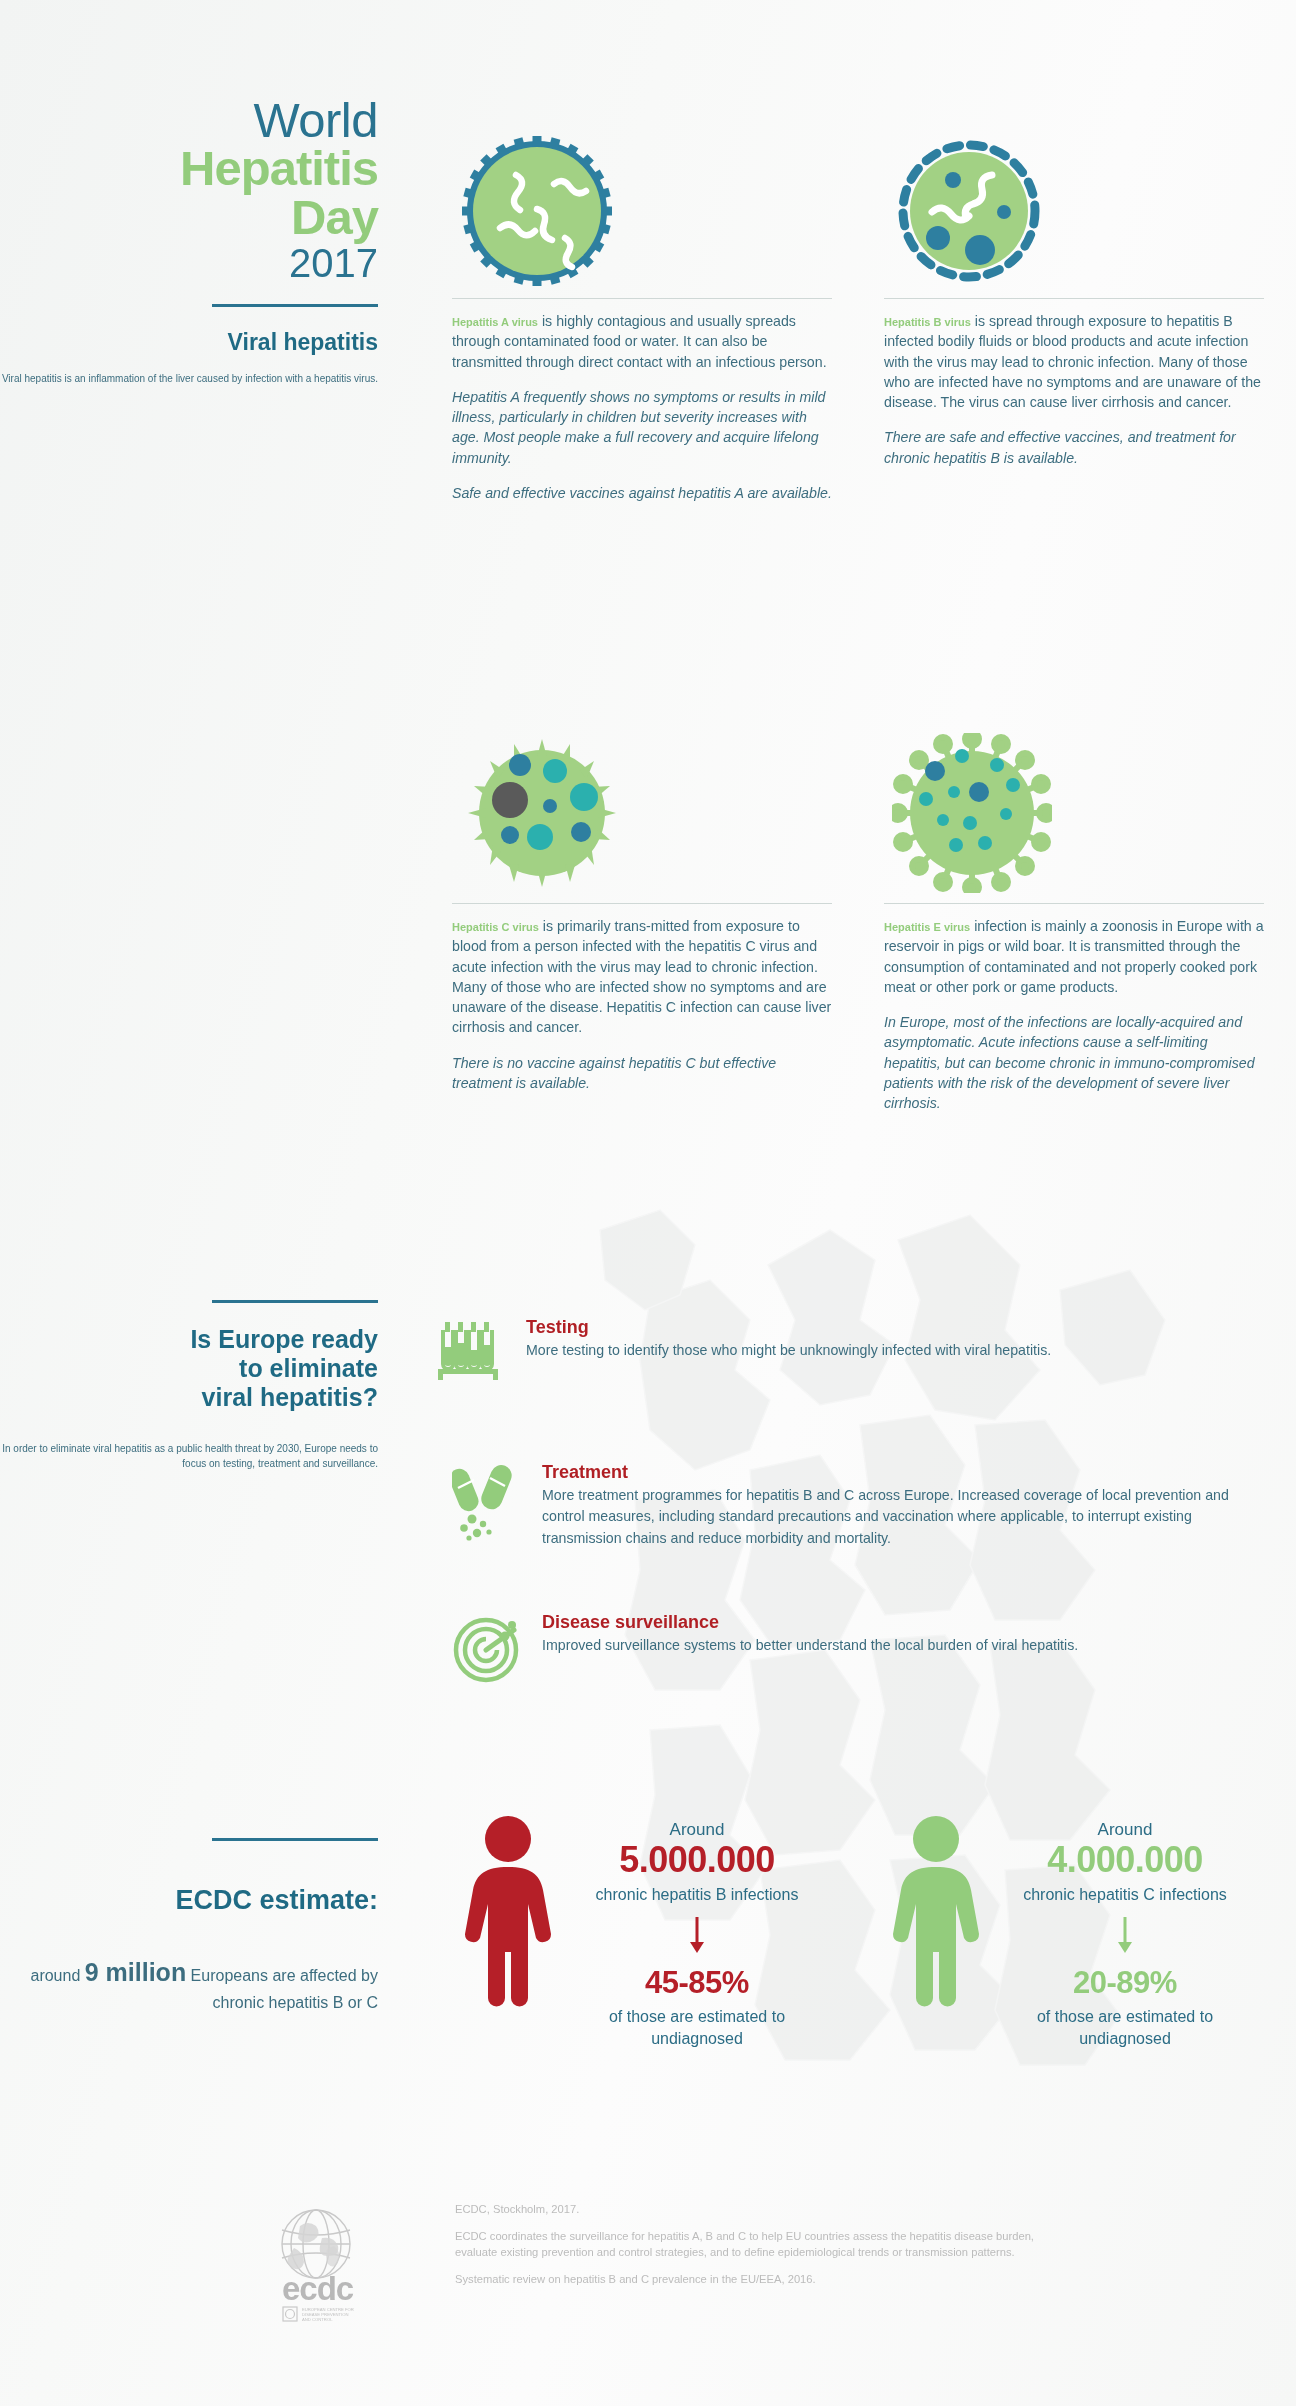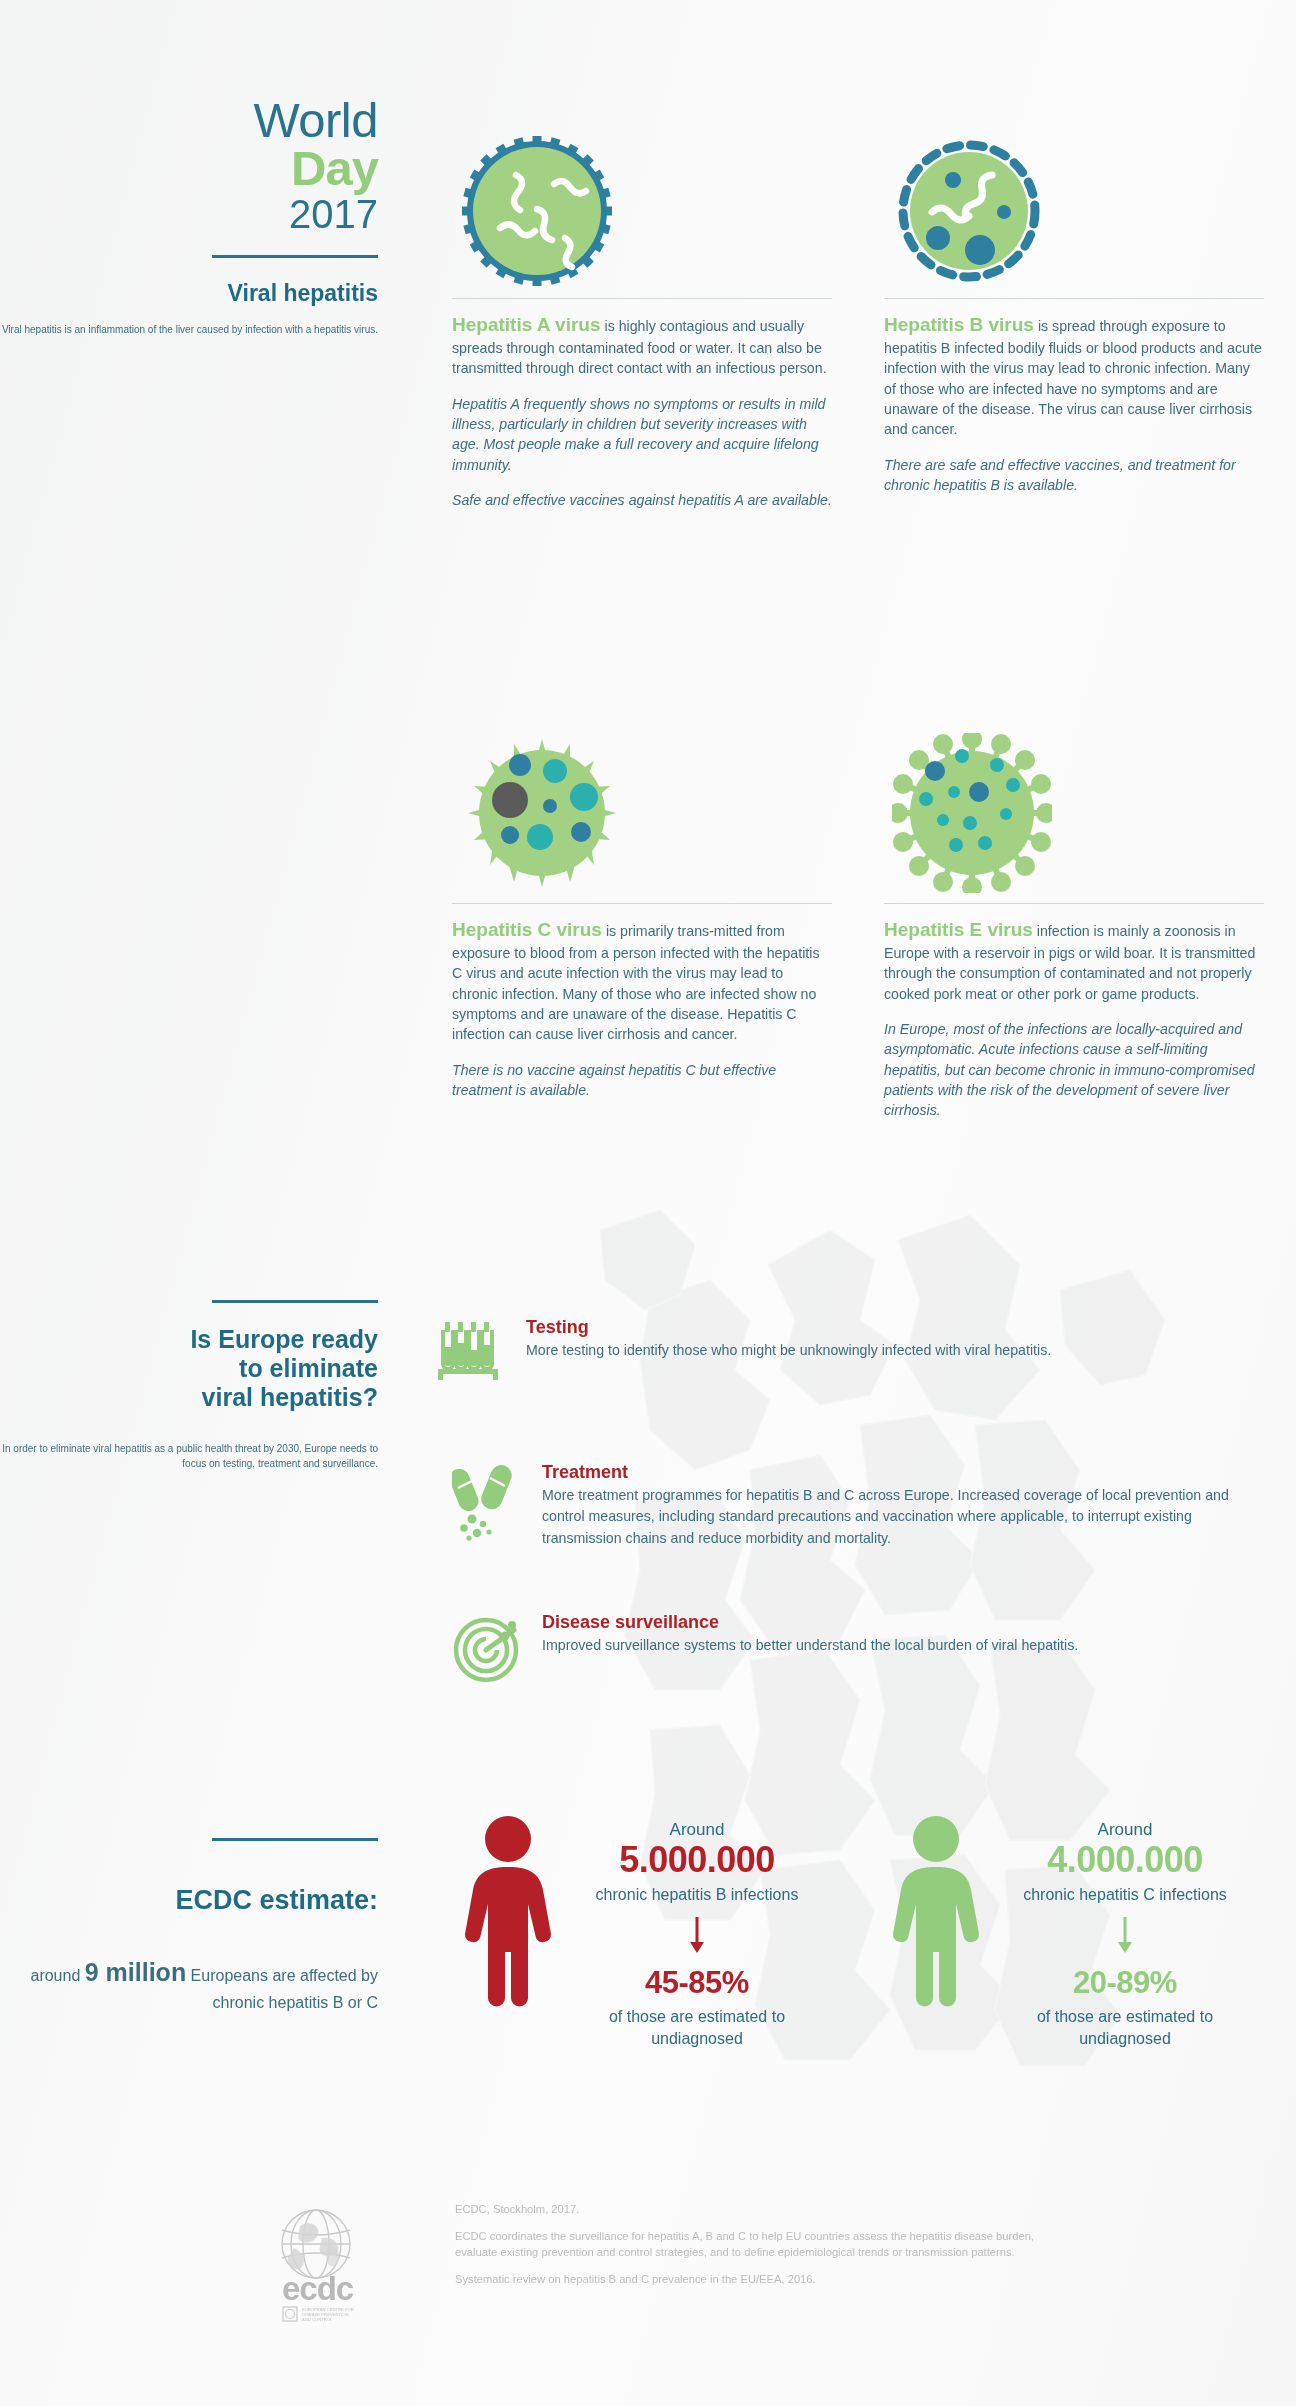--- a/index.html
+++ b/index.html
@@ -74,21 +74,21 @@
   }
   .sec-body b { font-weight: bold; margin-top: 40px; }
 
   
   .icon-wrap { position: absolute; }
 
   
   .hep-sep { height: 1px; background: #cfd8d6; width: 100%; margin-bottom: 12px; }
   .hep-title {
     font-family: "Liberation Sans", sans-serif;
-    font-weight: bold; color: #93cc7c; font-size: 19px;
+    font-weight: bold; color: #93cc7c; font-size: 11px;
   }
   .hep-para {
     font-family: "Liberation Sans", sans-serif;
     color: #3c6d7f; font-size: 14.2px; line-height: 1.43; text-align: left;
   }
   .hep-para + .hep-para { margin-top: 15px; font-style: italic; }
 
   
   .action-row { position: absolute; display: flex; align-items: flex-start; }
   .action-icon { width: 78px; flex: 0 0 78px; margin-right: 12px; }
@@ -160,20 +160,21 @@
       <path d="M390 690 L465 685 L500 735 L480 795 L515 830 L475 880 L415 880 L390 825 L405 755 Z"></path>
       <path d="M150 560 L220 555 L250 605 L230 665 L265 700 L230 750 L165 750 L140 695 L155 625 Z"></path>
       <path d="M505 700 L575 695 L610 745 L590 805 L620 845 L585 895 L520 895 L495 840 L510 770 Z"></path>
       <path d="M100 60 L160 40 L195 75 L180 125 L145 140 L105 110 Z"></path>
       <path d="M560 120 L630 100 L665 150 L645 205 L600 215 L565 175 Z"></path>
     </g>
   </svg>
 
   <div class="title-block">
     <div class="t-world">World</div>
+    <div class="t-hep">Hepatitis</div>
     <div class="t-day">Day</div>
     <div class="t-year">2017</div>
     <div class="rule"></div>
     <div class="sec-head">Viral hepatitis</div>
     <div class="sec-body">Viral hepatitis is an inflammation of the liver caused by infection with a hepatitis virus.</div>
   </div>
 
   <div class="icon-wrap" style="left:452px; top:126px;">
     <svg width="170" height="170" viewBox="0 0 170 170">
       <g>

